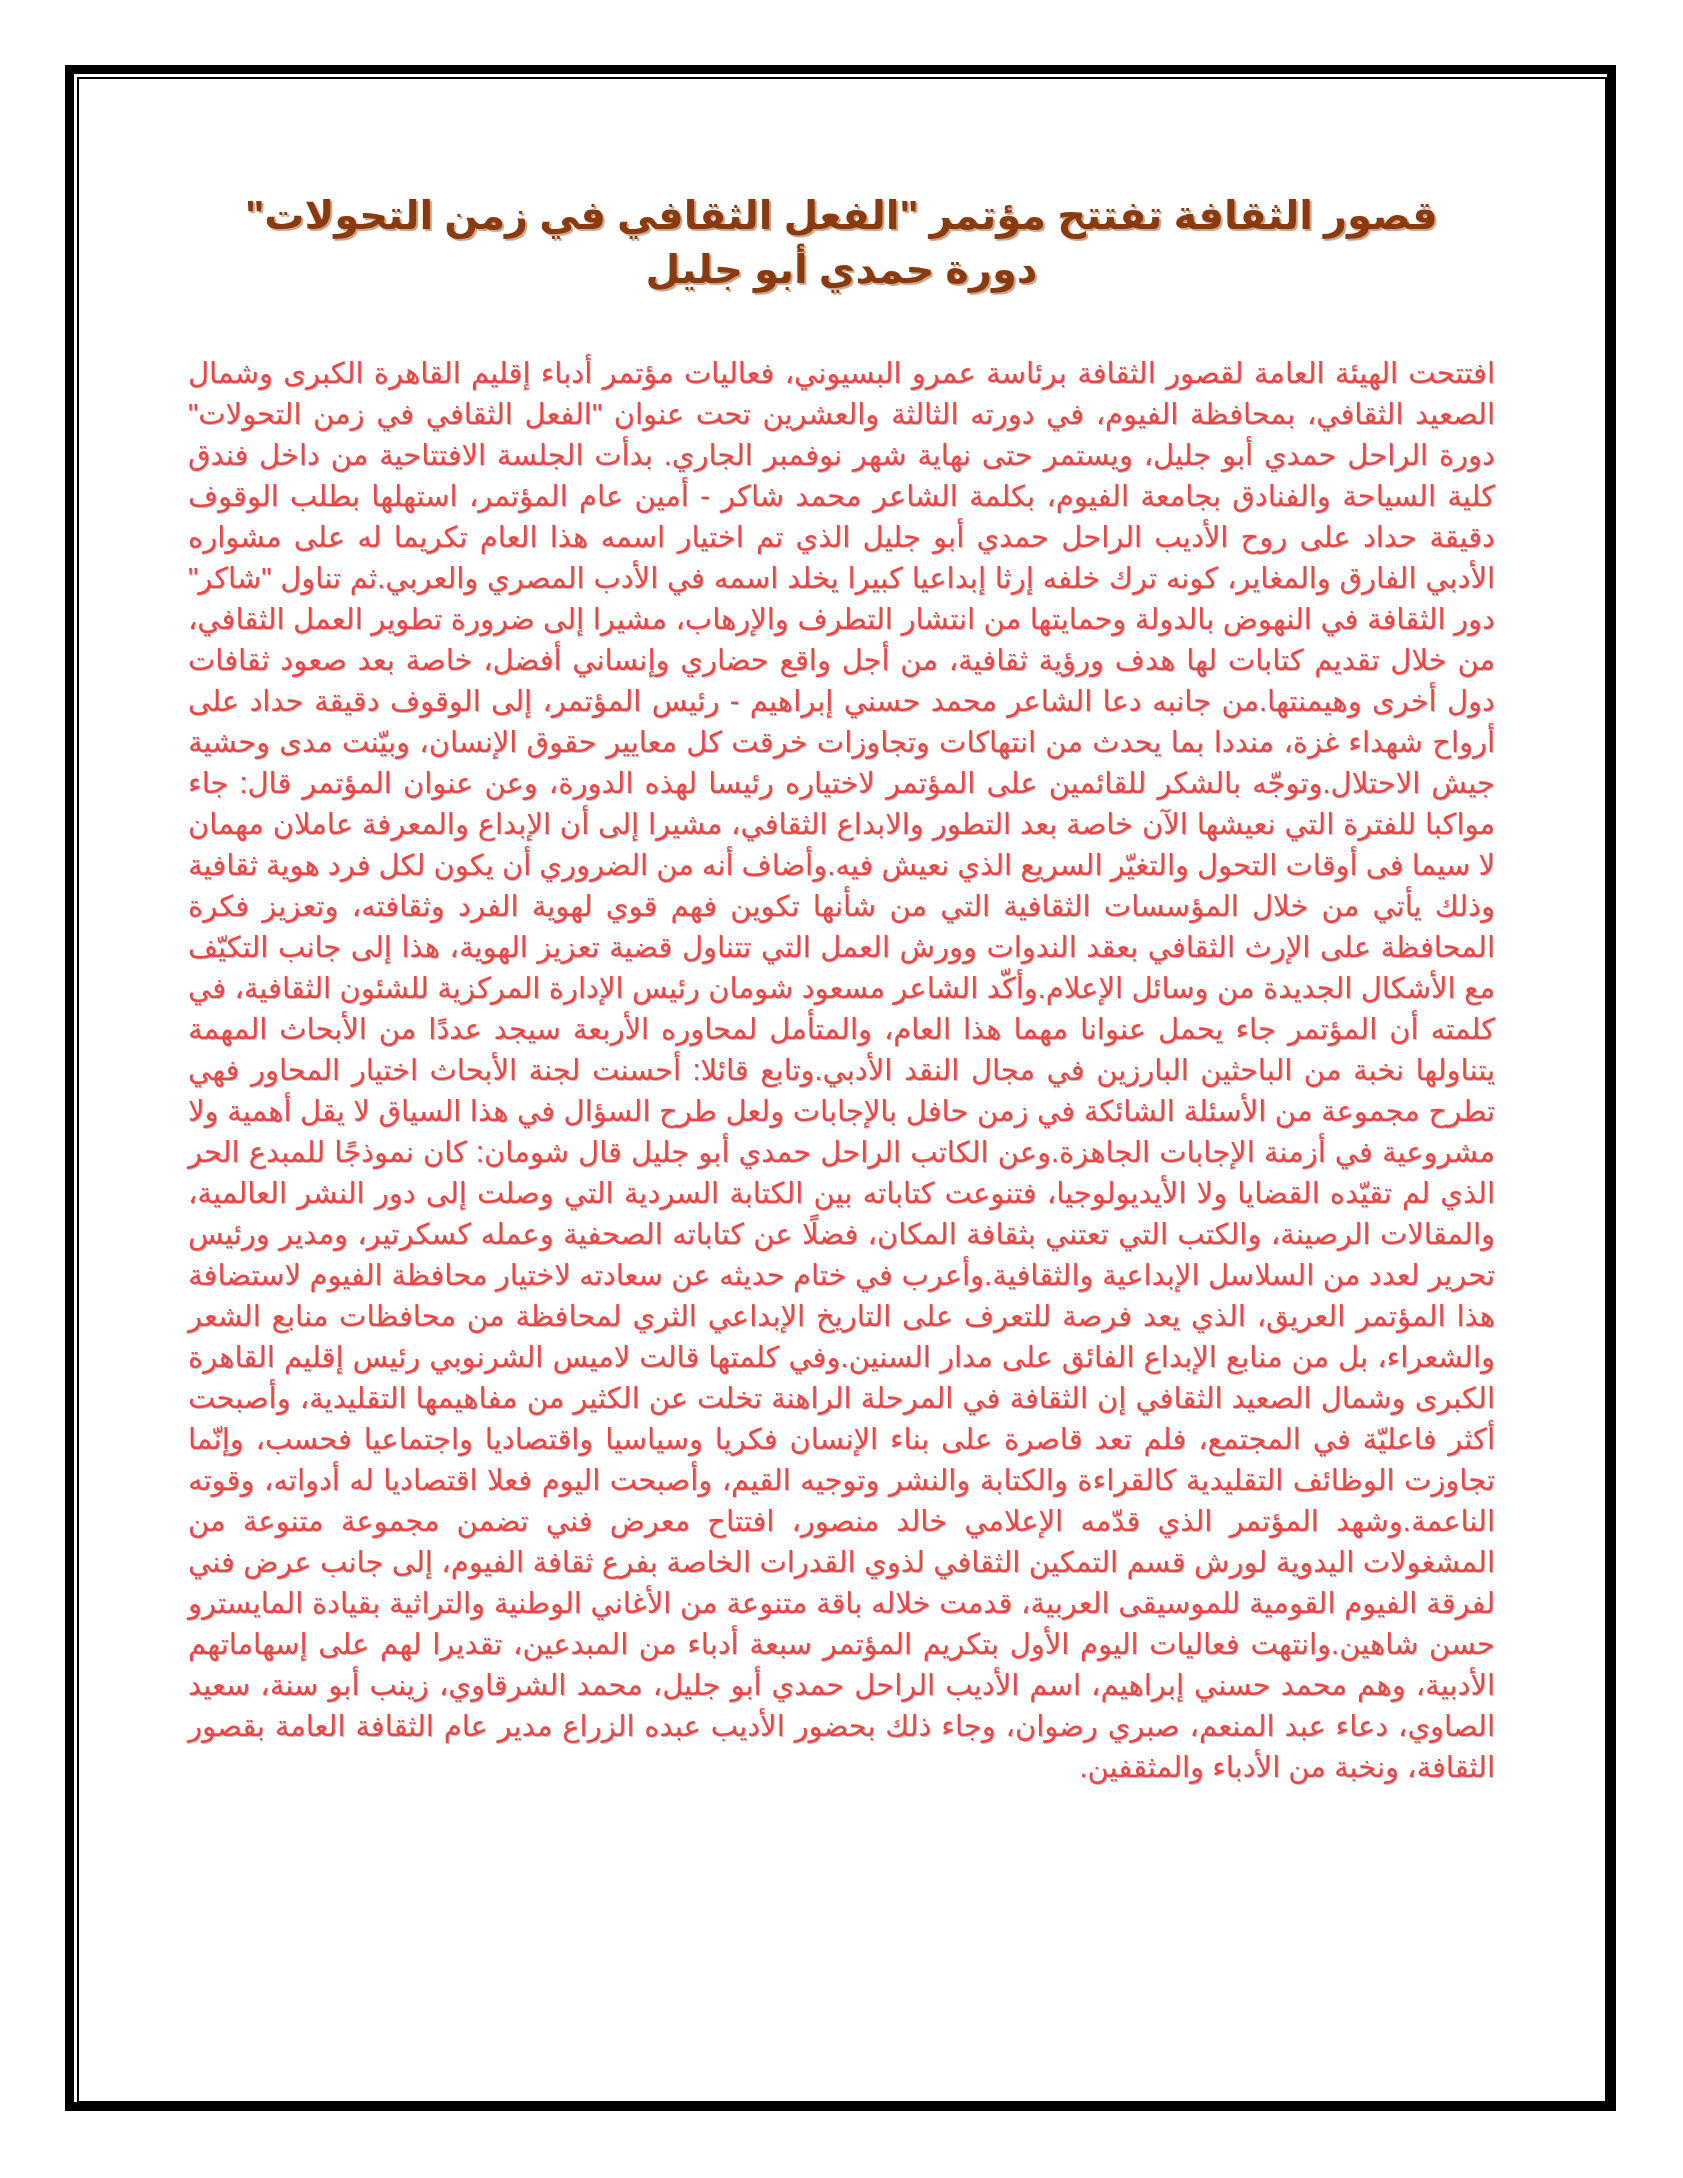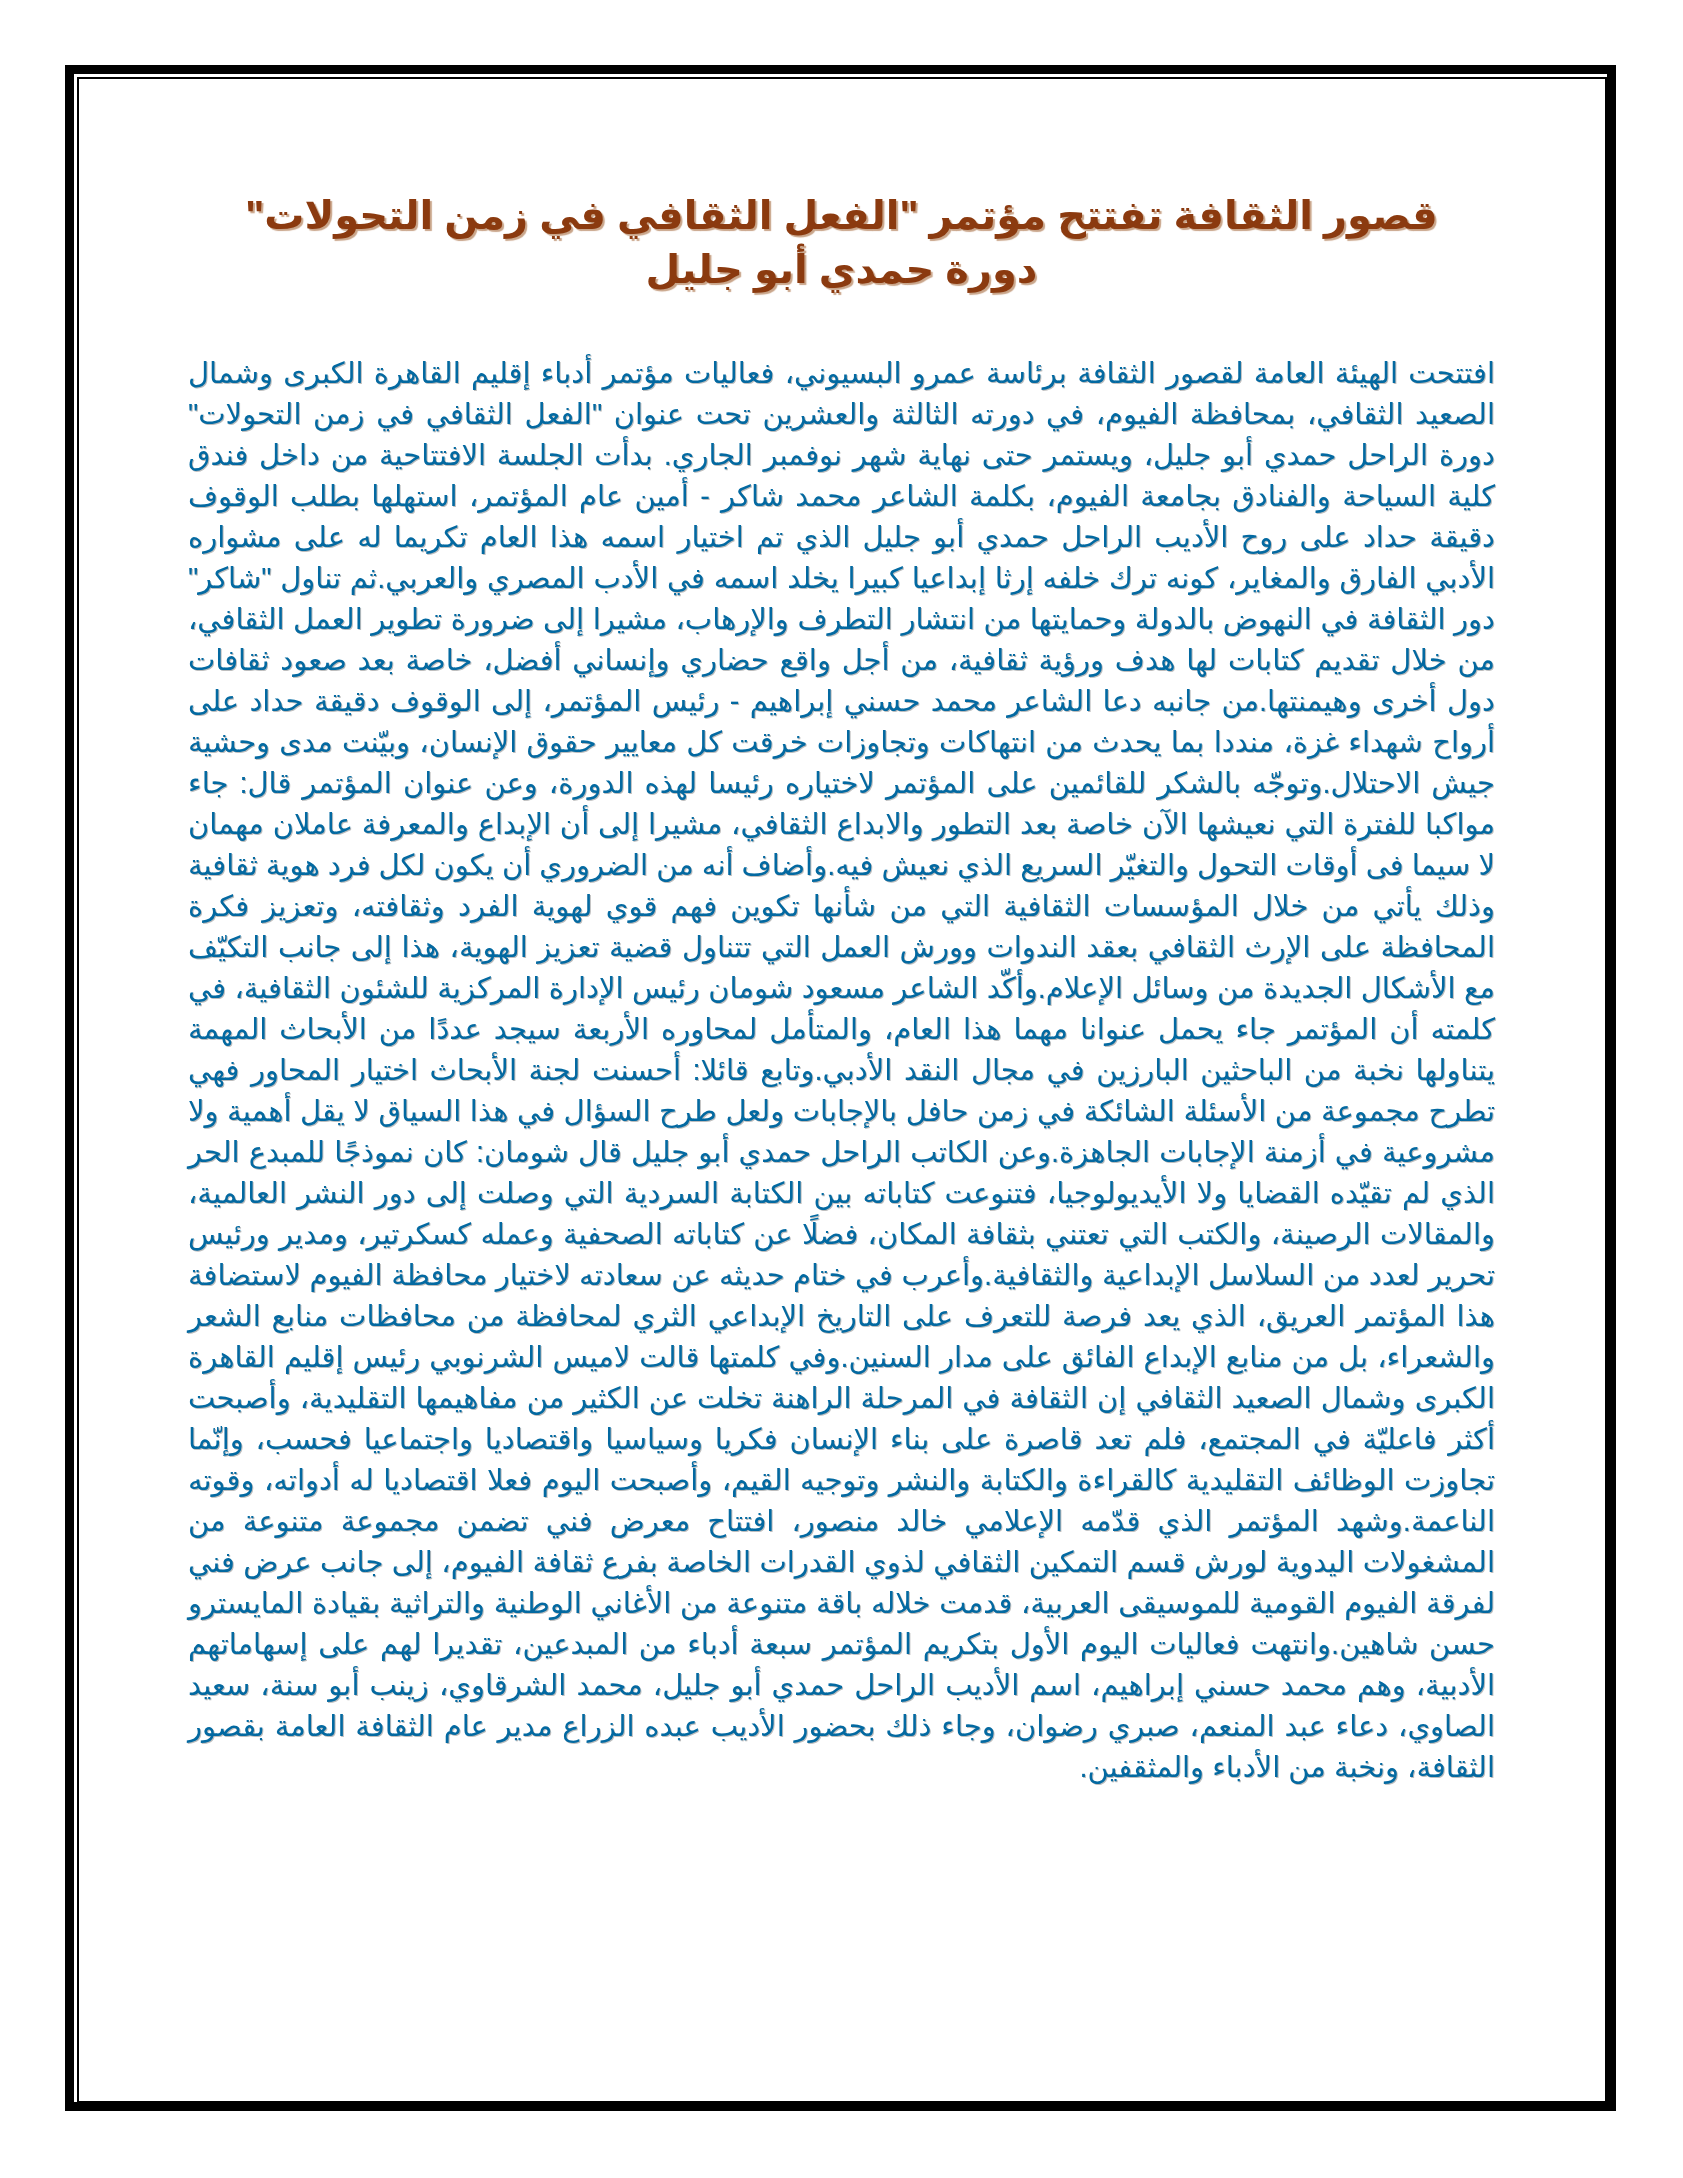--- a/index.html
+++ b/index.html
@@ -46,21 +46,21 @@
       font-size: 40px;
       font-weight: bold;
       line-height: 54px;
       text-shadow: 2px 2px 1px #c9a58a;
       padding: 0 40px;
     }
     .body-text {
       margin: 57px 0 0 0;
       text-align: justify;
       text-align-last: right;
-      color: #0369a1;
+      color: #ef4444;
       font-size: 29px;
       font-weight: normal;
       line-height: 41px;
       text-shadow: 1px 1px 0 #bdbdbd;
     }
   </style>
 </head>
 <body>
 
 <div class="page-frame-outer"></div>

